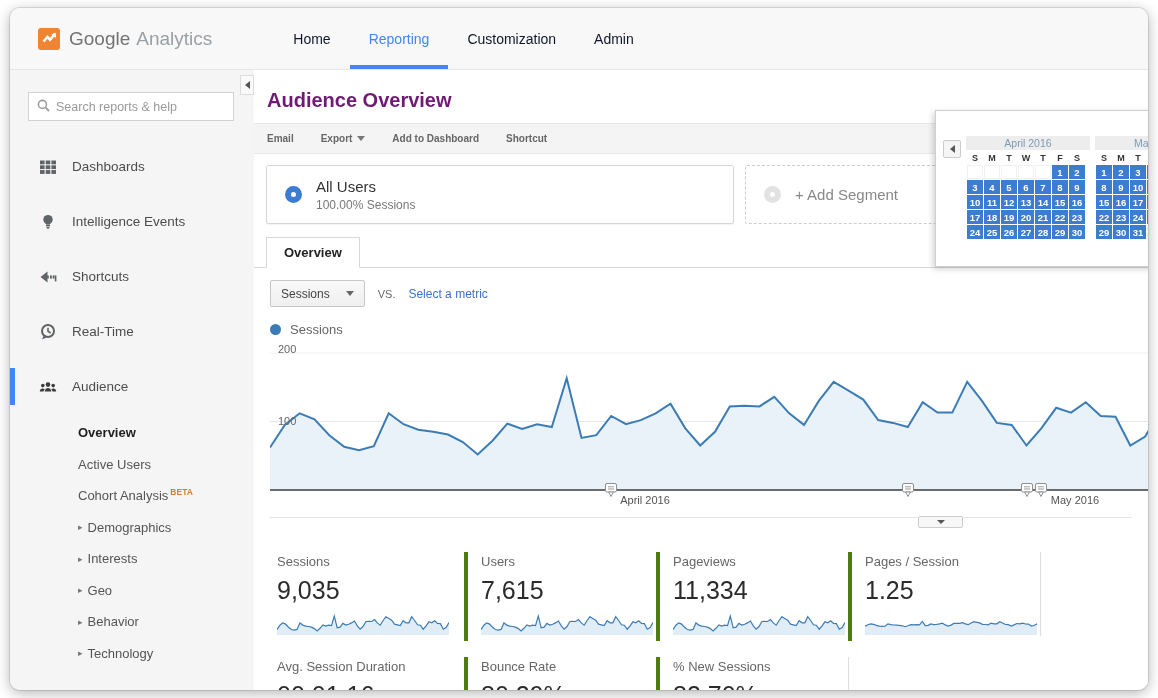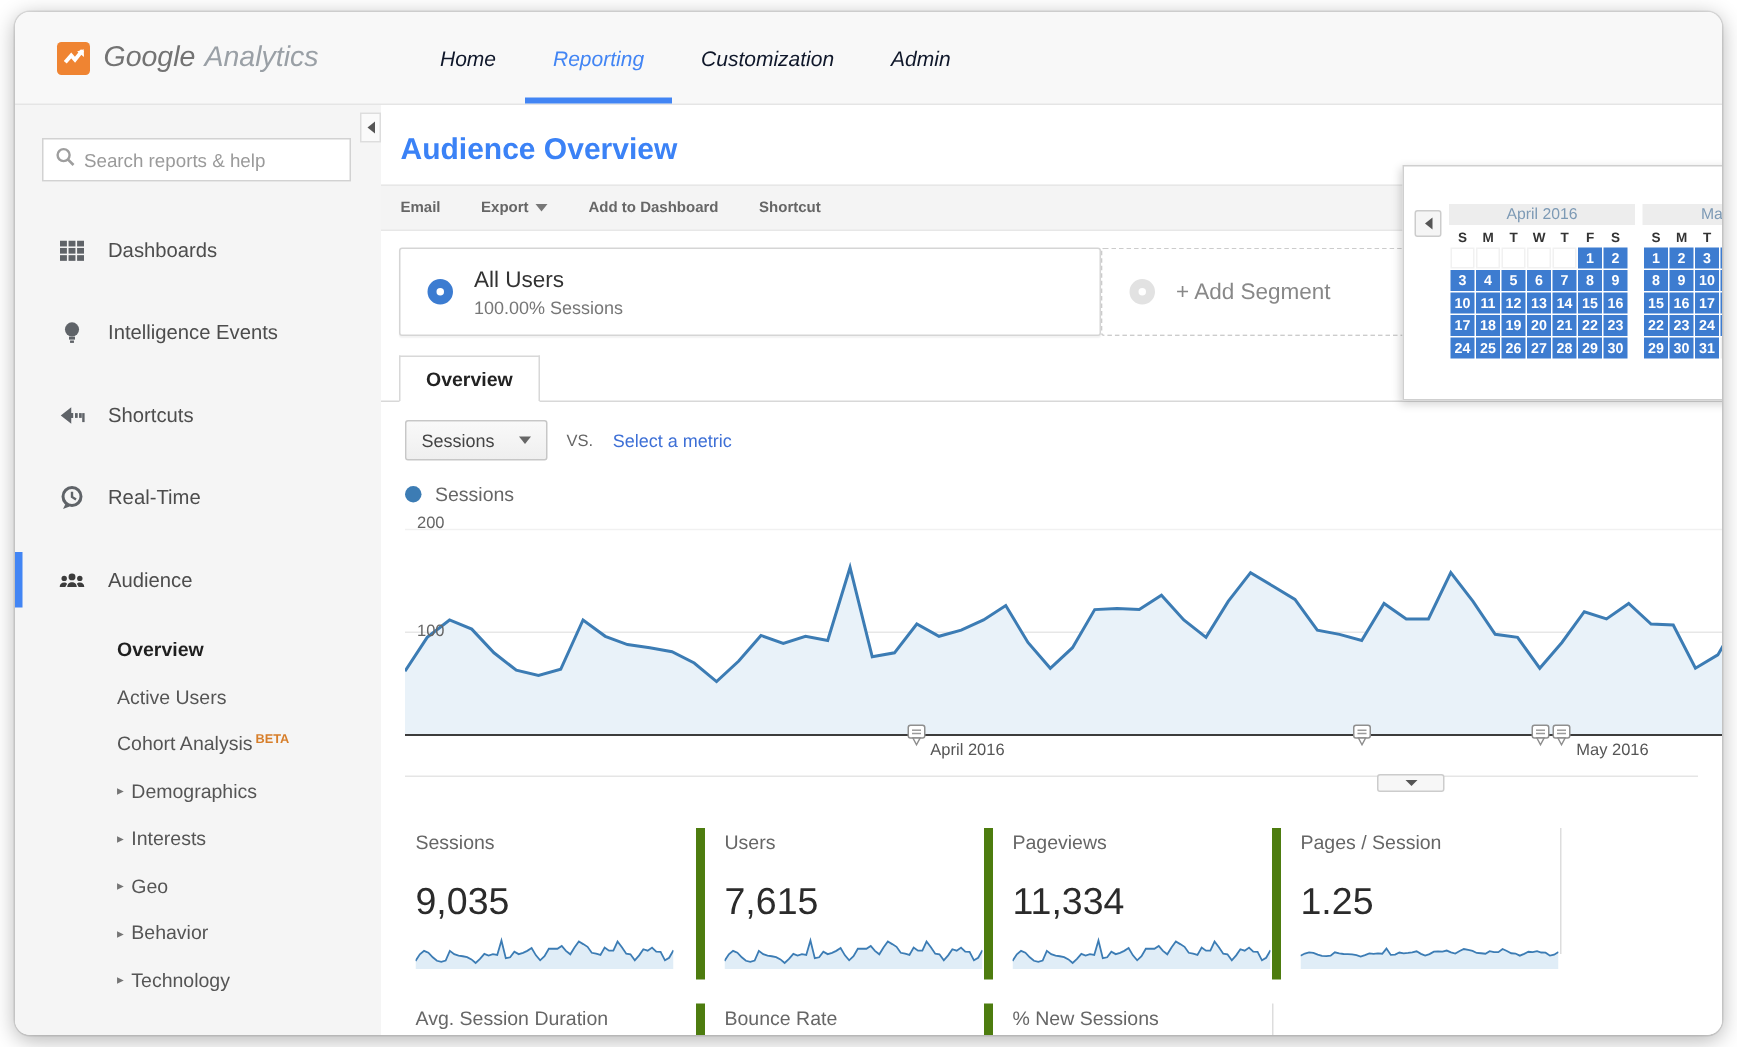--- a/index.html
+++ b/index.html
@@ -3,21 +3,21 @@
 <meta charset="utf-8">
 <style>
   * { margin:0; padding:0; box-sizing:border-box; }
   html,body { width:1158px; height:698px; background:#fff; font-family:"Liberation Sans", sans-serif; overflow:hidden; }
 
   .frame { position:absolute; left:10px; top:8px; width:1138px; height:682px; background:#fff;
            border-radius:10px; overflow:hidden;
            box-shadow:0 0 0 1px rgba(0,0,0,.10), 0 3px 14px rgba(0,0,0,.30); }
 
   
-  .topbar { height:62px; background:#f8f8f8; border-bottom:1px solid #e5e5e5; display:flex; align-items:stretch;font-style:italic; }
+  .topbar { height:62px; background:#f8f8f8; border-bottom:1px solid #e5e5e5; display:flex; align-items:stretch; }
   .logo { margin-left:28px; display:flex; align-items:center; gap:9px; }
   .logo-icon { width:22px; height:22px; border-radius:3px; background:#ef8432; display:flex; align-items:center; justify-content:center; }
   .logo-google { font-size:19px; color:#737373; }
   .logo-analytics { font-size:19px; color:#9aa0a6; margin-left:-3px; }
   .nav { display:flex; margin-left:62px; }
   .nav-tab { display:flex; align-items:center; padding:4px 19px 0 19px; font-size:14px; color:#0f172a;
              border-bottom:4px solid transparent; cursor:pointer; }
   .nav-tab.active { color:#4285f4; border-bottom-color:#4285f4; }
 
   
@@ -37,27 +37,27 @@
   .side-item .lbl { margin-left:14px; font-size:13.5px; color:#4d4d4d; }
   .side-item.active::before { content:""; position:absolute; left:0; top:9px; bottom:9px; width:5px; background:#4285f4; }
   .side-children { margin:3px 0 0 68px; }
   .child { height:31.5px; display:flex; align-items:center; font-size:13px; color:#555; cursor:pointer; }
   .child.active .clabel { font-weight:bold; color:#1f1f1f; }
   .child .tri { font-size:9px; color:#757575; margin-right:5px; }
   .child sup { font-size:8.5px; color:#d77e2a; font-weight:bold; margin-left:2px; top:-4px; position:relative; }
 
   
   .main { flex:1; background:#fff; min-width:0; position:relative; }
-  .report-head { padding:19px 0 11px 13px; font-size:20px; font-weight:bold; color:#3b82f6; }
+  .report-head { padding:19px 0 11px 13px; font-size:20px; font-weight:bold; color:#701a75; }
   .toolbar { height:31px; background:#f4f4f4; border-top:1px solid #e7e7e7; border-bottom:1px solid #e7e7e7;
              display:flex; align-items:center; padding-left:13px; }
   .tb-item { font-size:10px; font-weight:bold; color:#666; margin-right:27px; cursor:pointer; display:flex; align-items:center; gap:5px; }
   .caret-down { width:0; height:0; border-left:4px solid transparent; border-right:4px solid transparent; border-top:5px solid #777; }
 
-  .segments { padding:11px 12px 13px 12px; display:flex; }
+  .segments { padding:11px 12px 13px 12px; display:flex; gap:11px; }
   .seg-card { width:468px; height:59px; border:1px solid #d5d5d5; border-radius:2px; background:#fff;
               display:flex; align-items:center; box-shadow:0 1px 1px rgba(0,0,0,.05); cursor:pointer; }
   .seg-ring { width:17px; height:17px; border:6px solid #3c7cd1; border-radius:50%; margin:0 14px 0 18px; flex-shrink:0; }
   .seg-name { font-size:15px; color:#333; }
   .seg-detail { font-size:12px; color:#777; margin-top:3px; }
   .seg-add { flex:1; height:59px; border:1px dashed #ccc; border-radius:2px; display:flex; align-items:center;
              color:#888; font-size:15px; cursor:pointer; }
   .seg-add .seg-ring { border-color:#e2e2e2; }
 
   .tabrow { position:relative; height:31px; padding-left:12px; }
@@ -84,24 +84,24 @@
 
   .chart-sep { position:relative; border-top:1px solid #e5e5e5; margin-top:8px; }
   .show-btn { position:absolute; left:648px; top:-2px; width:45px; height:12px; background:#f7f7f7;
               border:1px solid #ccc; border-radius:2px; display:flex; align-items:center; justify-content:center; cursor:pointer; }
   .show-btn .caret-down { border-left-width:4px; border-right-width:4px; border-top-width:4px; border-top-color:#555; }
 
   .metrics { margin-top:34px; padding-left:2px; }
   .metric-row { display:flex; }
   .metric-row + .metric-row { margin-top:16px; }
   .metric-card { width:192px; padding:2px 0 0 5px; }
-  .metric-card.bordered { border-left:6px solid #4d7c0f; padding-left:13px; }
+  .metric-card.bordered { border-left:4px solid #4d7c0f; padding-left:13px; }
   .end-divider { border-left:1px solid #ddd; width:1px; }
   .m-label { font-size:13px; color:#666; }
-  .m-value { font-size:25px; color:#2b2b2b; margin-top:18px; }
+  .m-value { font-size:25px; color:#2b2b2b; margin-top:7px; }
   .m-spark { margin-top:6px; }
 
   
   .calendar { position:absolute; left:925px; top:102px; width:410px; height:157px; background:#fff;
               border:1px solid #cfcfcf; box-shadow:-2px 2px 6px rgba(0,0,0,.18); z-index:10; }
   .cal-prev { position:absolute; left:7px; top:29px; width:18px; height:18px; background:#f5f5f5; border:1px solid #ccc;
               border-radius:2px; display:flex; align-items:center; justify-content:center; cursor:pointer; }
   .cal-months { position:absolute; left:30px; top:25px; display:flex; gap:5px; }
   .month { width:124px; }
   .month-title { height:14px; background:#ededed; text-align:center; font-size:10.5px; color:#7d9ab5; line-height:14px; }

